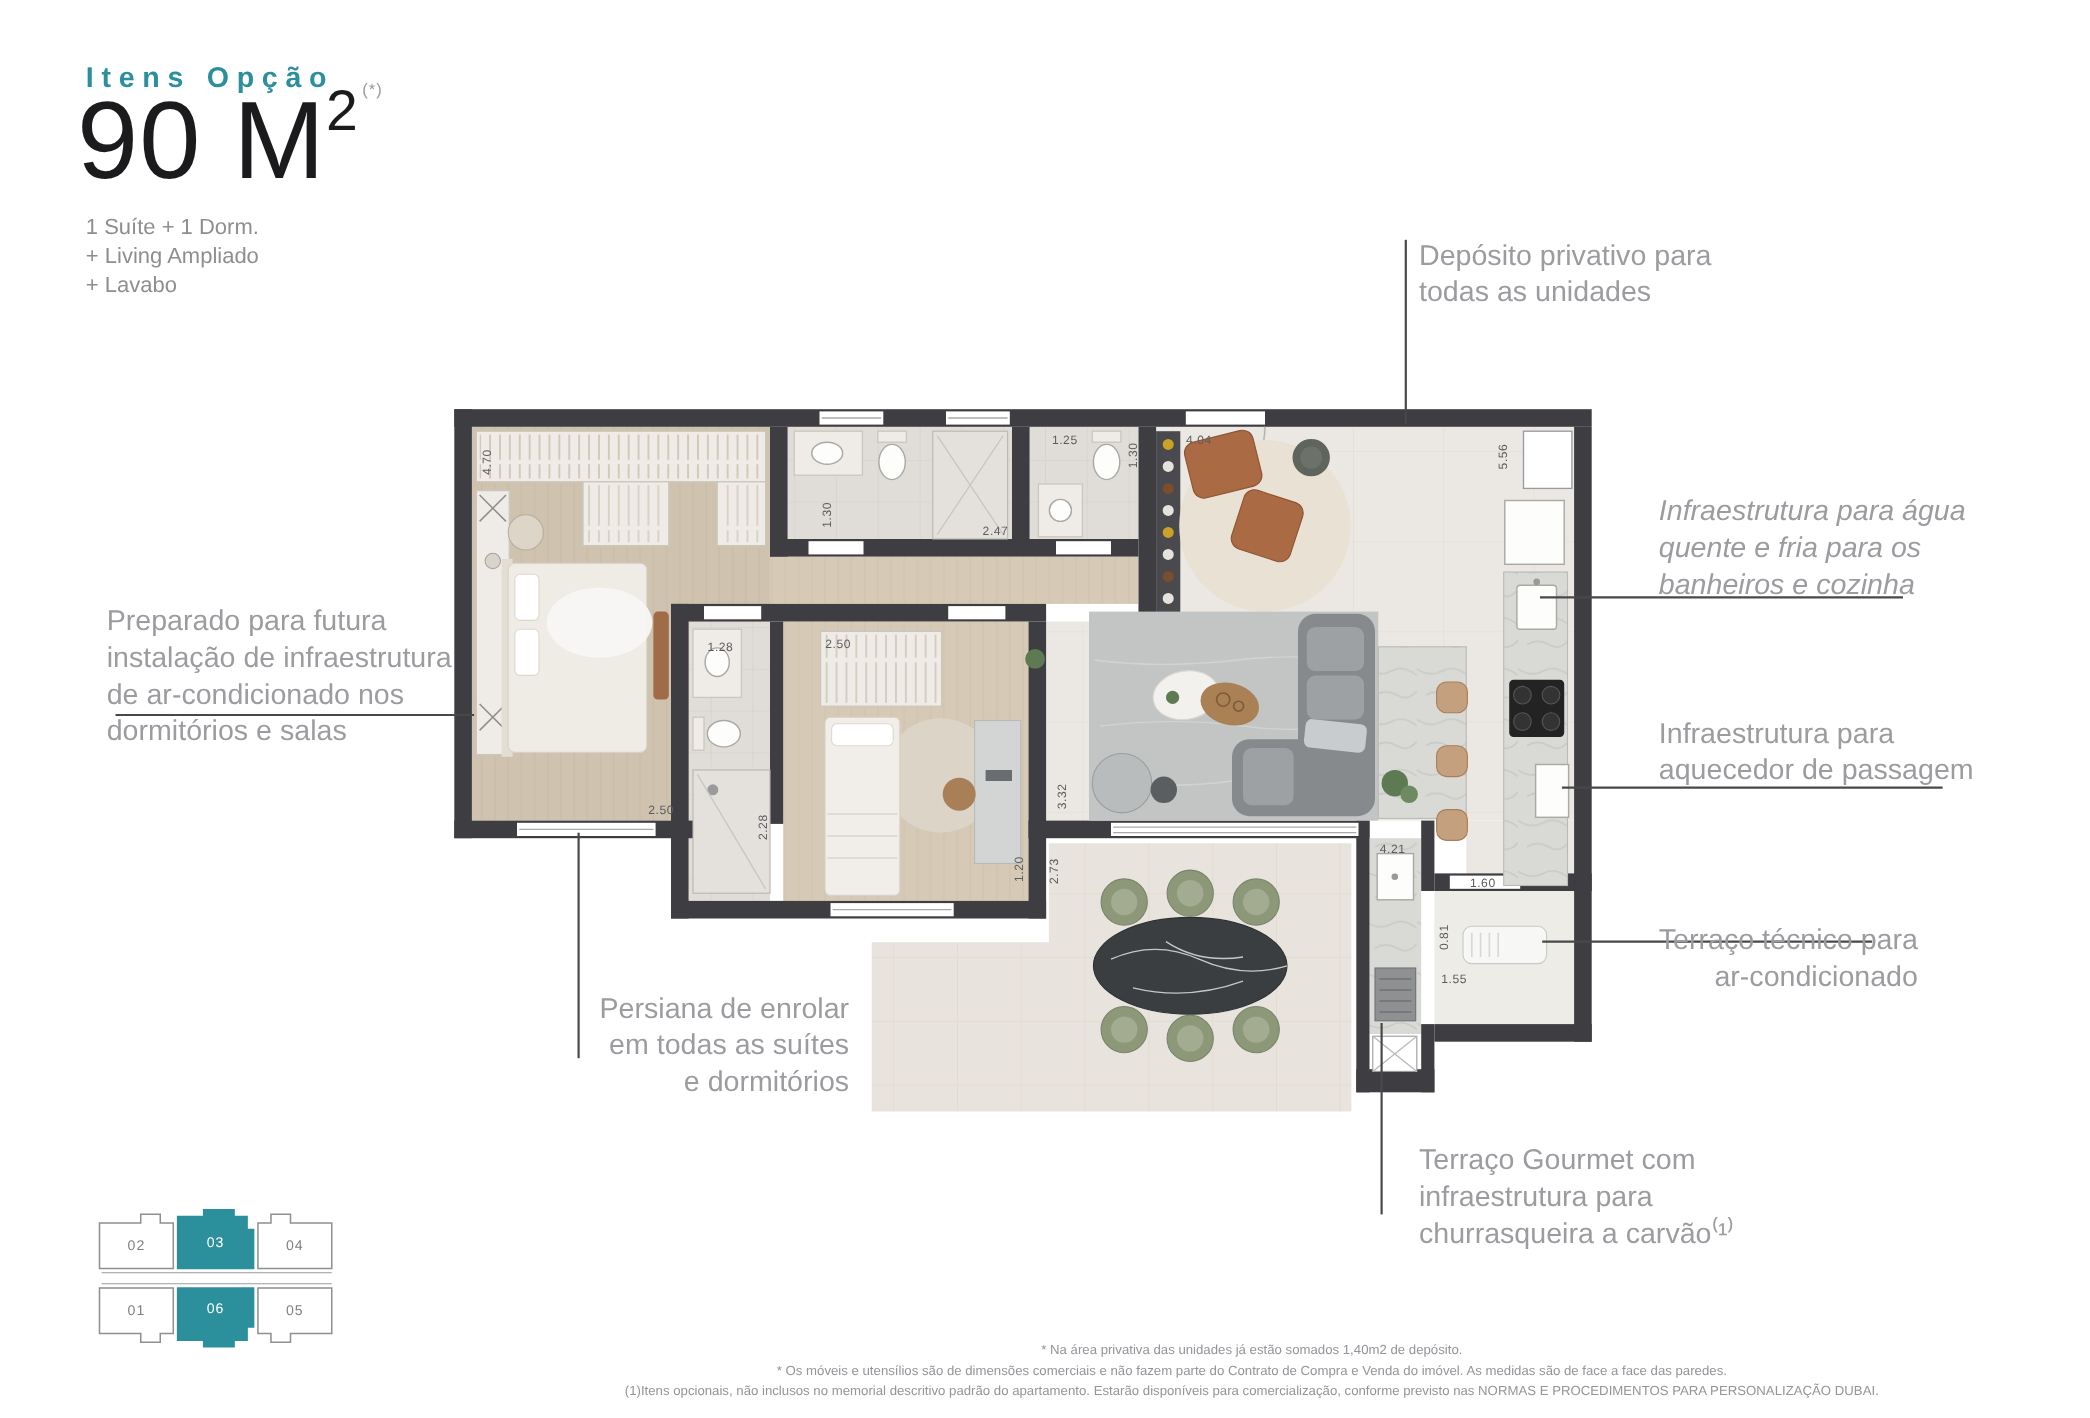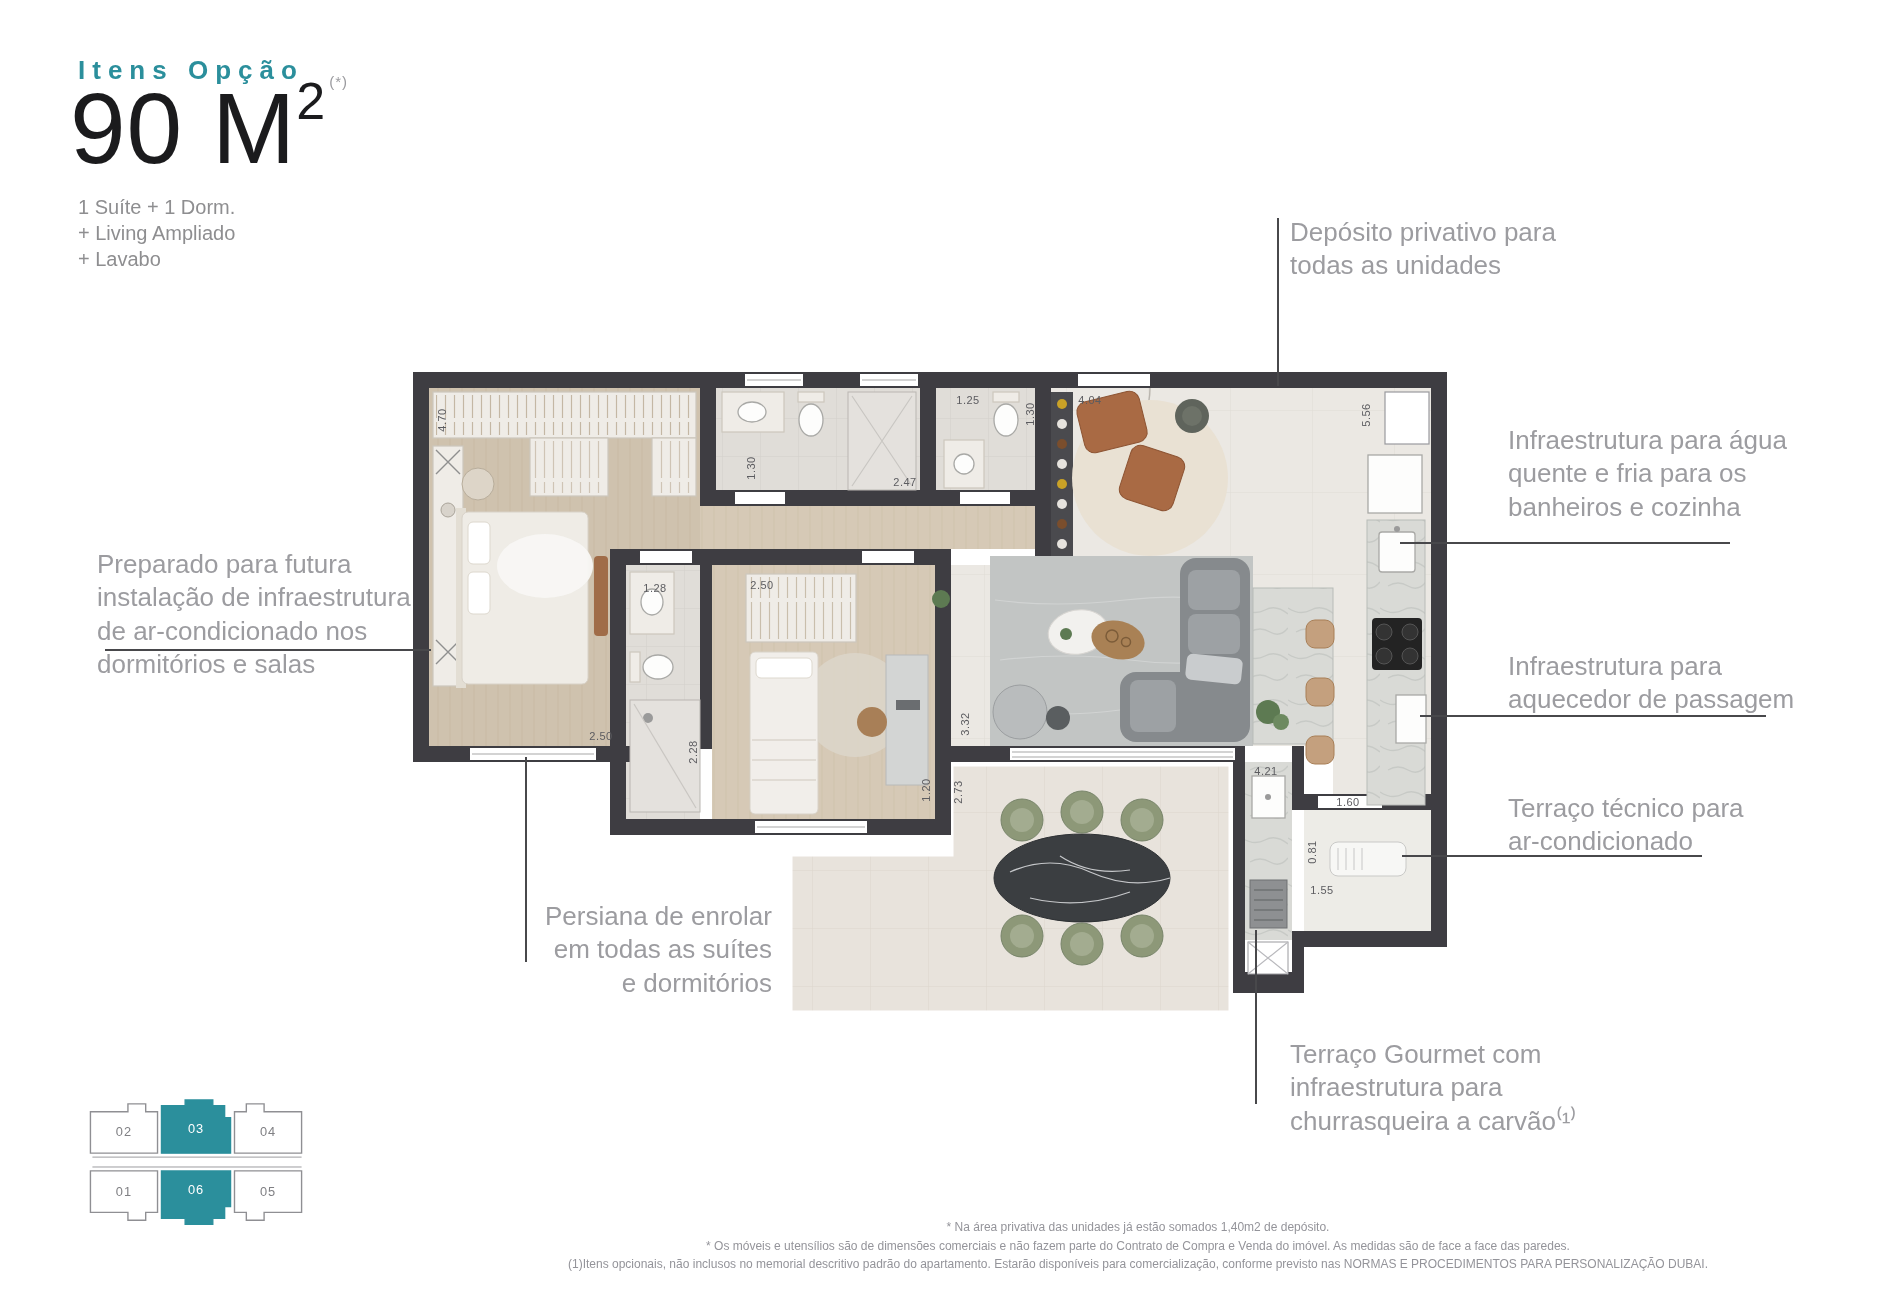--- a/index.html
+++ b/index.html
@@ -13,23 +13,23 @@
            letter-spacing:7px;color:var(--accent);}
   .area{position:absolute;left:70px;top:76px;font-size:100px;line-height:1.05;
         color:var(--title-text);letter-spacing:1px;}
   .area .sup2{font-size:52px;position:relative;top:-44px;color:var(--title-text);}
   .area .star{font-size:15px;color:#9b9b9f;position:relative;top:-76px;margin-left:3px;}
   .features{position:absolute;left:78px;top:194px;font-size:20px;line-height:1.3;
             color:var(--subtitle-text);white-space:pre-line;}
   .anno{position:absolute;font-size:26px;line-height:1.28;color:var(--annotation-text);
         white-space:pre-line;}
   #anno-deposito{left:1290px;top:216px;}
-  #anno-agua{left:1508px;top:424px;}
+  #anno-agua{left:1508px;top:448px;font-style:italic;}
   #anno-aquecedor{left:1508px;top:650px;}
-  #anno-tecnico{left:1508px;top:792px;}
+  #anno-tecnico{left:1508px;top:838px;text-align:right;}
   #anno-prep{left:97px;top:548px;}
   #anno-persiana{left:545px;top:900px;text-align:right;}
   #anno-gourmet{left:1290px;top:1038px;}
   .footnotes{position:absolute;right:62px;top:1218px;width:1400px;text-align:center;
              font-size:12px;line-height:1.55;color:var(--footnote-text);white-space:pre-line;}
   svg{position:absolute;}
   #plan{left:0;top:0;}
   #keyplan{left:78px;top:1092px;}
   .w{fill:var(--wall);}
   .win{fill:#ffffff;}

